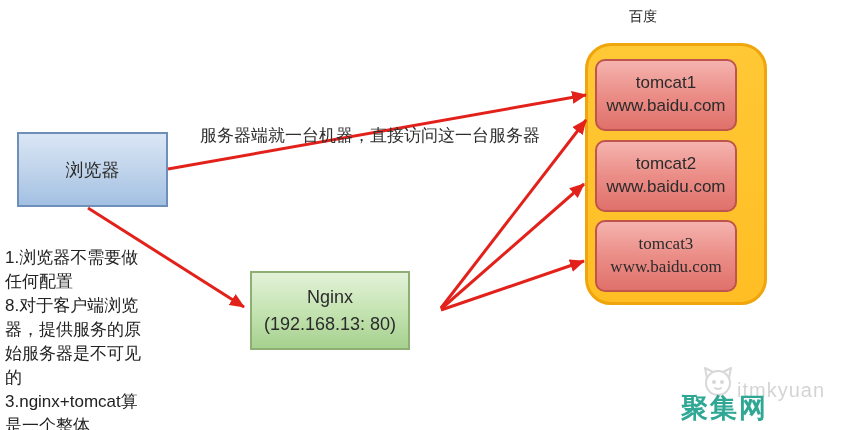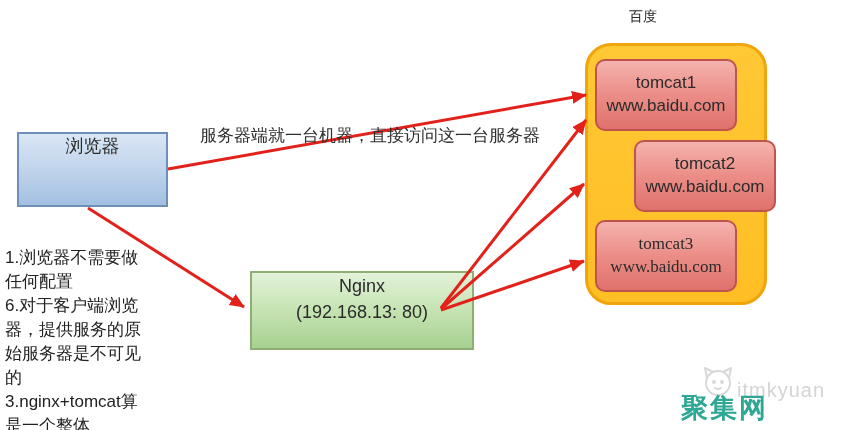--- a/index.html
+++ b/index.html
@@ -11,32 +11,33 @@
     height: 430px;
     background: #ffffff;
     overflow: hidden;
   }
   
   .node {
     position: absolute;
     display: flex;
     flex-direction: column;
     align-items: center;
+    justify-content: center;
     text-align: center;
     color: #2b2b2b;
     z-index: 3;
   }
   .browser-box {
     left: 17px; top: 132px; width: 151px; height: 75px;
     background: linear-gradient(to bottom, #d9e6f5 0%, #c3d6ec 45%, #a3c0e2 100%);
     border: 2px solid #6e8fb9;
     font-size: 18px;
   }
   .nginx-box {
-    left: 250px; top: 271px; width: 224px; height: 79px;
+    left: 250px; top: 271px; width: 160px; height: 79px;
     background: linear-gradient(to bottom, #e3f2d9 0%, #c8e5b6 45%, #a6d18f 100%);
     border: 2px solid #8fae73;
     font-size: 18px;
     line-height: 1.45;
   }
   
   .baidu-container {
     position: absolute;
     left: 585px; top: 43px; width: 182px; height: 262px;
     background: linear-gradient(to bottom, #ffc835 0%, #ffbe24 100%);
@@ -61,21 +62,21 @@
     flex-direction: column;
     align-items: center;
     justify-content: center;
     text-align: right;
     font-size: 17px;
     line-height: 1.35;
     color: #2b2b2b;
     z-index: 3;
   }
   .tomcat-1 { top: 59px; }
-  .tomcat-2 { top: 140px; margin-left: 39px; }
+  .tomcat-2 { top: 140px; }
   .tomcat-3 { top: 220px; font-family: Liberation Serif, serif; }
   
   .annotation {
     position: absolute;
     color: #2e2e2e;
     font-size: 17px;
     white-space: nowrap;
     z-index: 5;
   }
   .anno-long-ago { left: 358px; top: 70px; }
@@ -116,21 +117,21 @@
     z-index: 7;
   }
 </style>
 </head>
 <body>
 
 <div class="canvas">
 
   <div class="notes">
     <div>1.浏览器不需要做任何配置</div>
-    <div>6.对于客户端浏览器，提供服务的原始服务器是不可见的</div>
+    <div>8.对于客户端浏览器，提供服务的原始服务器是不可见的</div>
     <div>3.nginx+tomcat算是一个整体</div>
   </div>
 
   <div class="annotation anno-old-way">服务器端就一台机器，直接访问这一台服务器</div>
 
   <div class="node browser-box">
     <span>浏览器</span>
   </div>
 
   <div class="node nginx-box">

